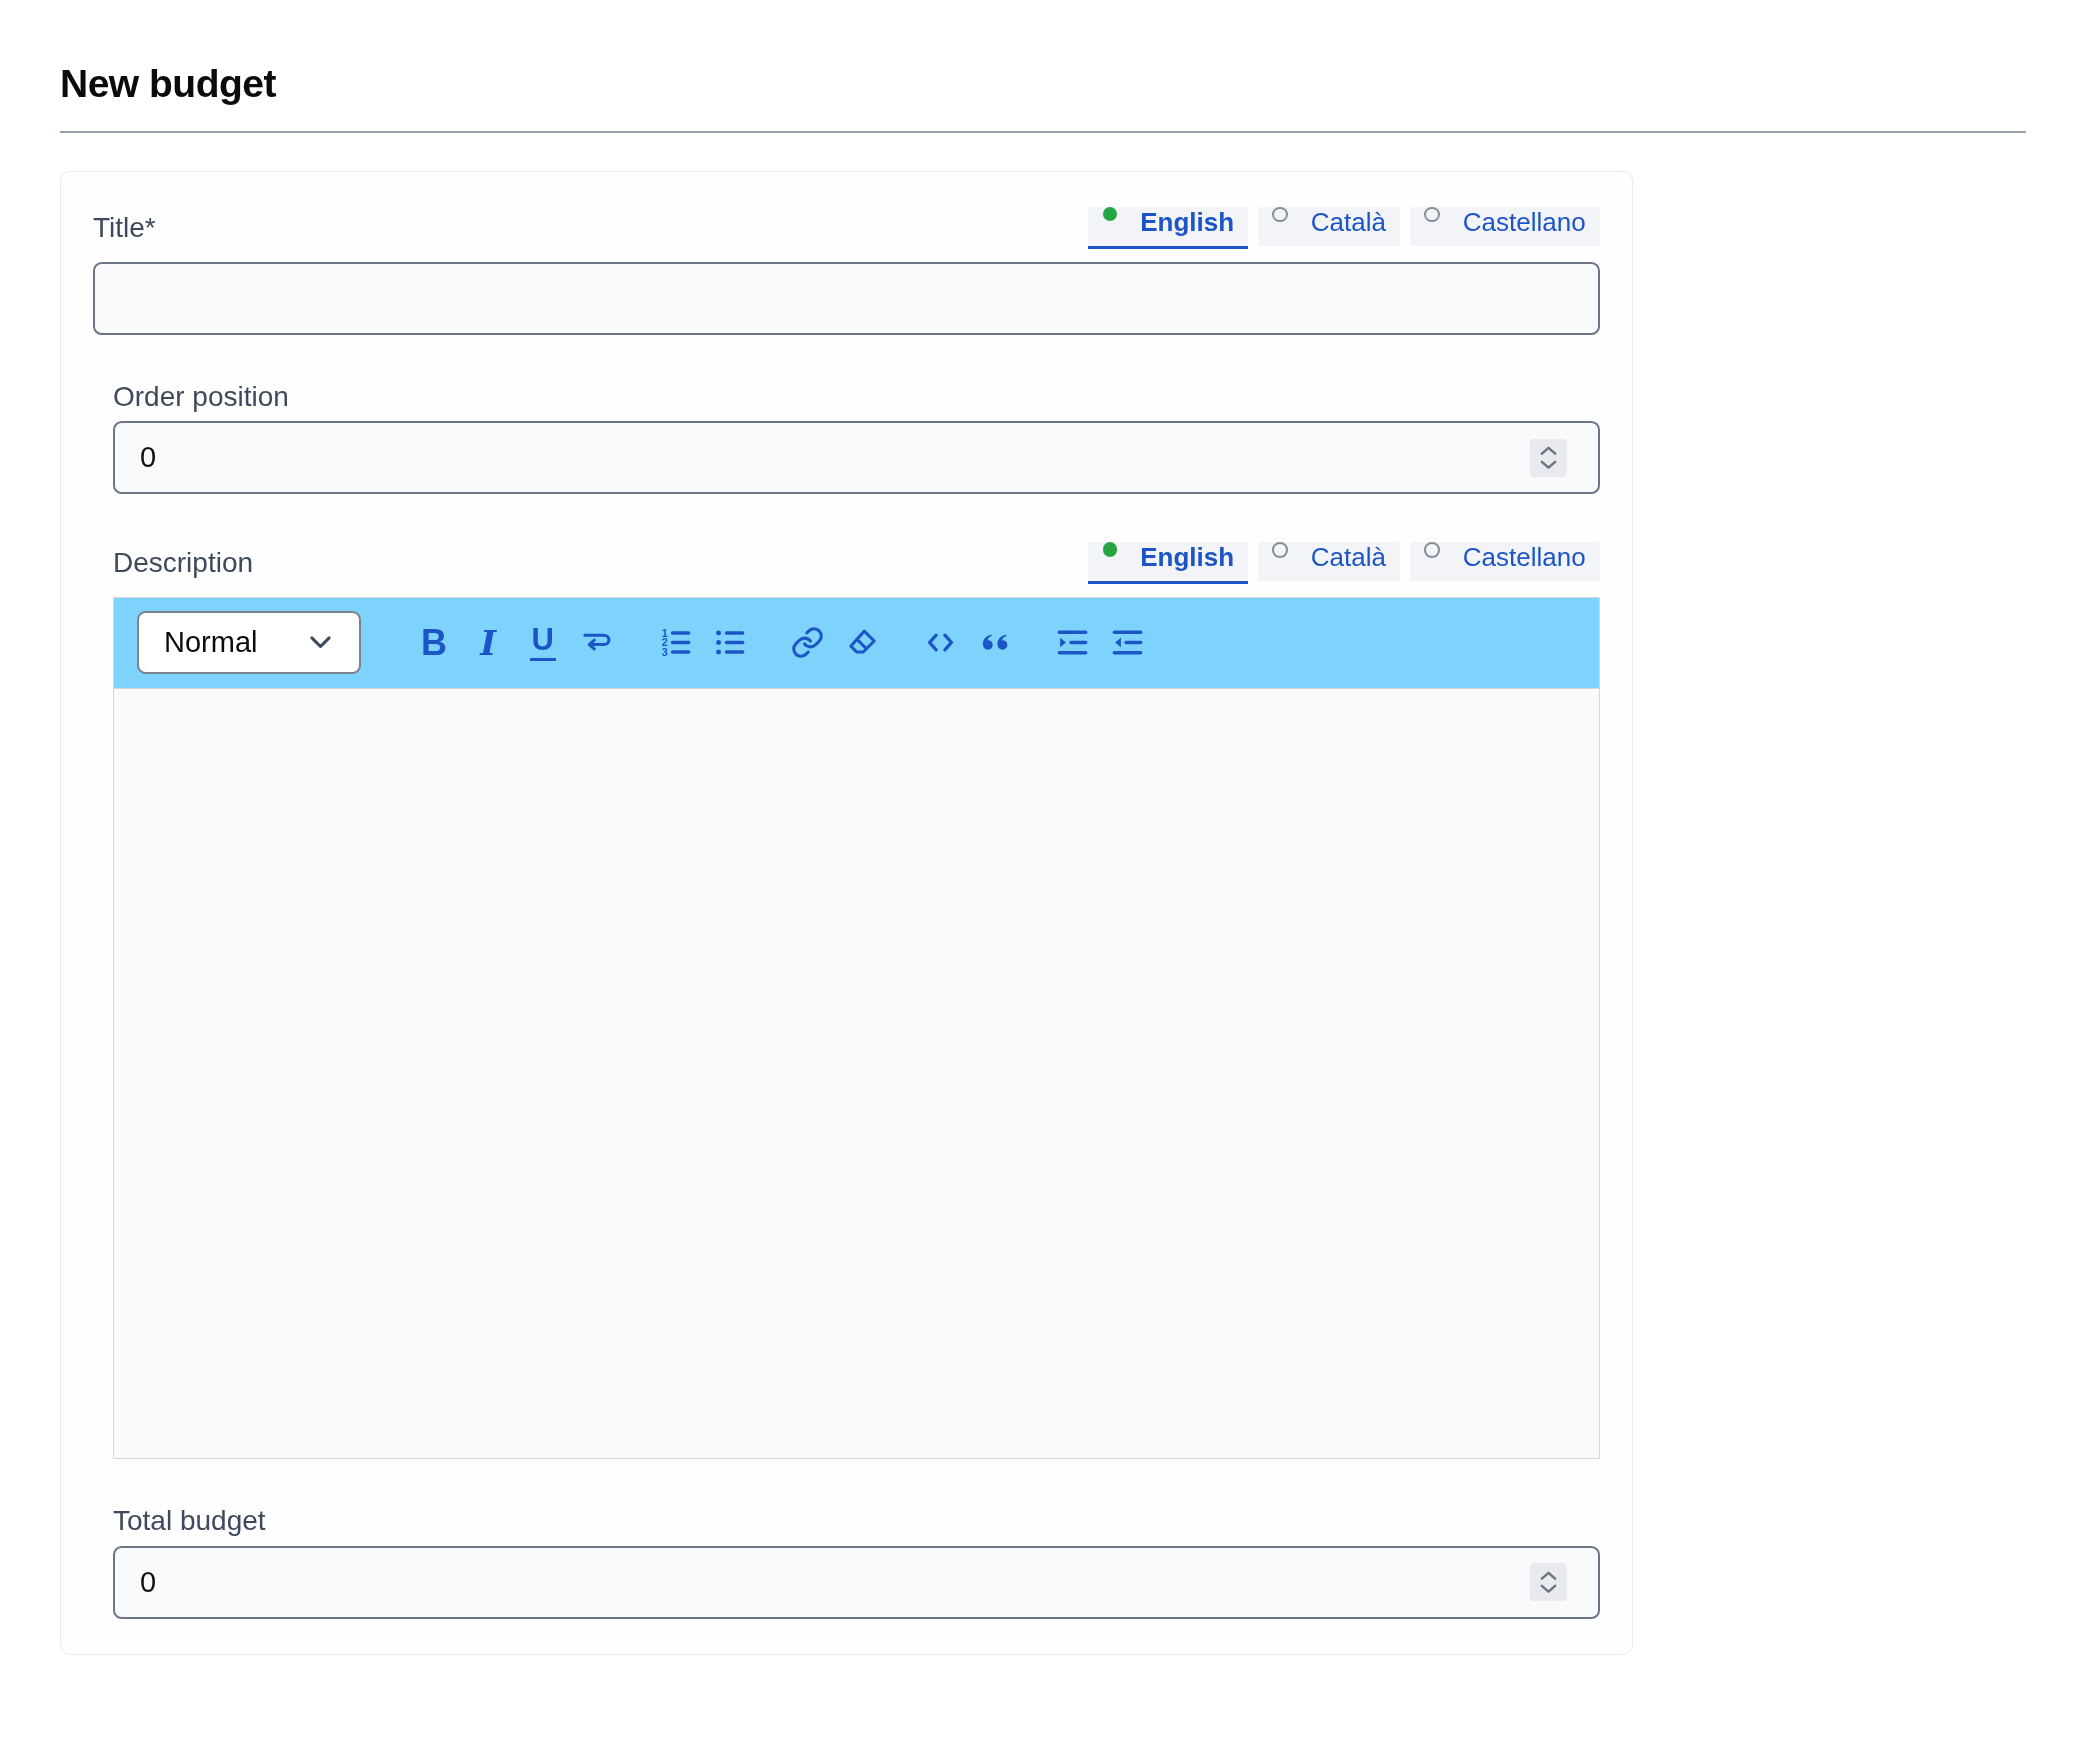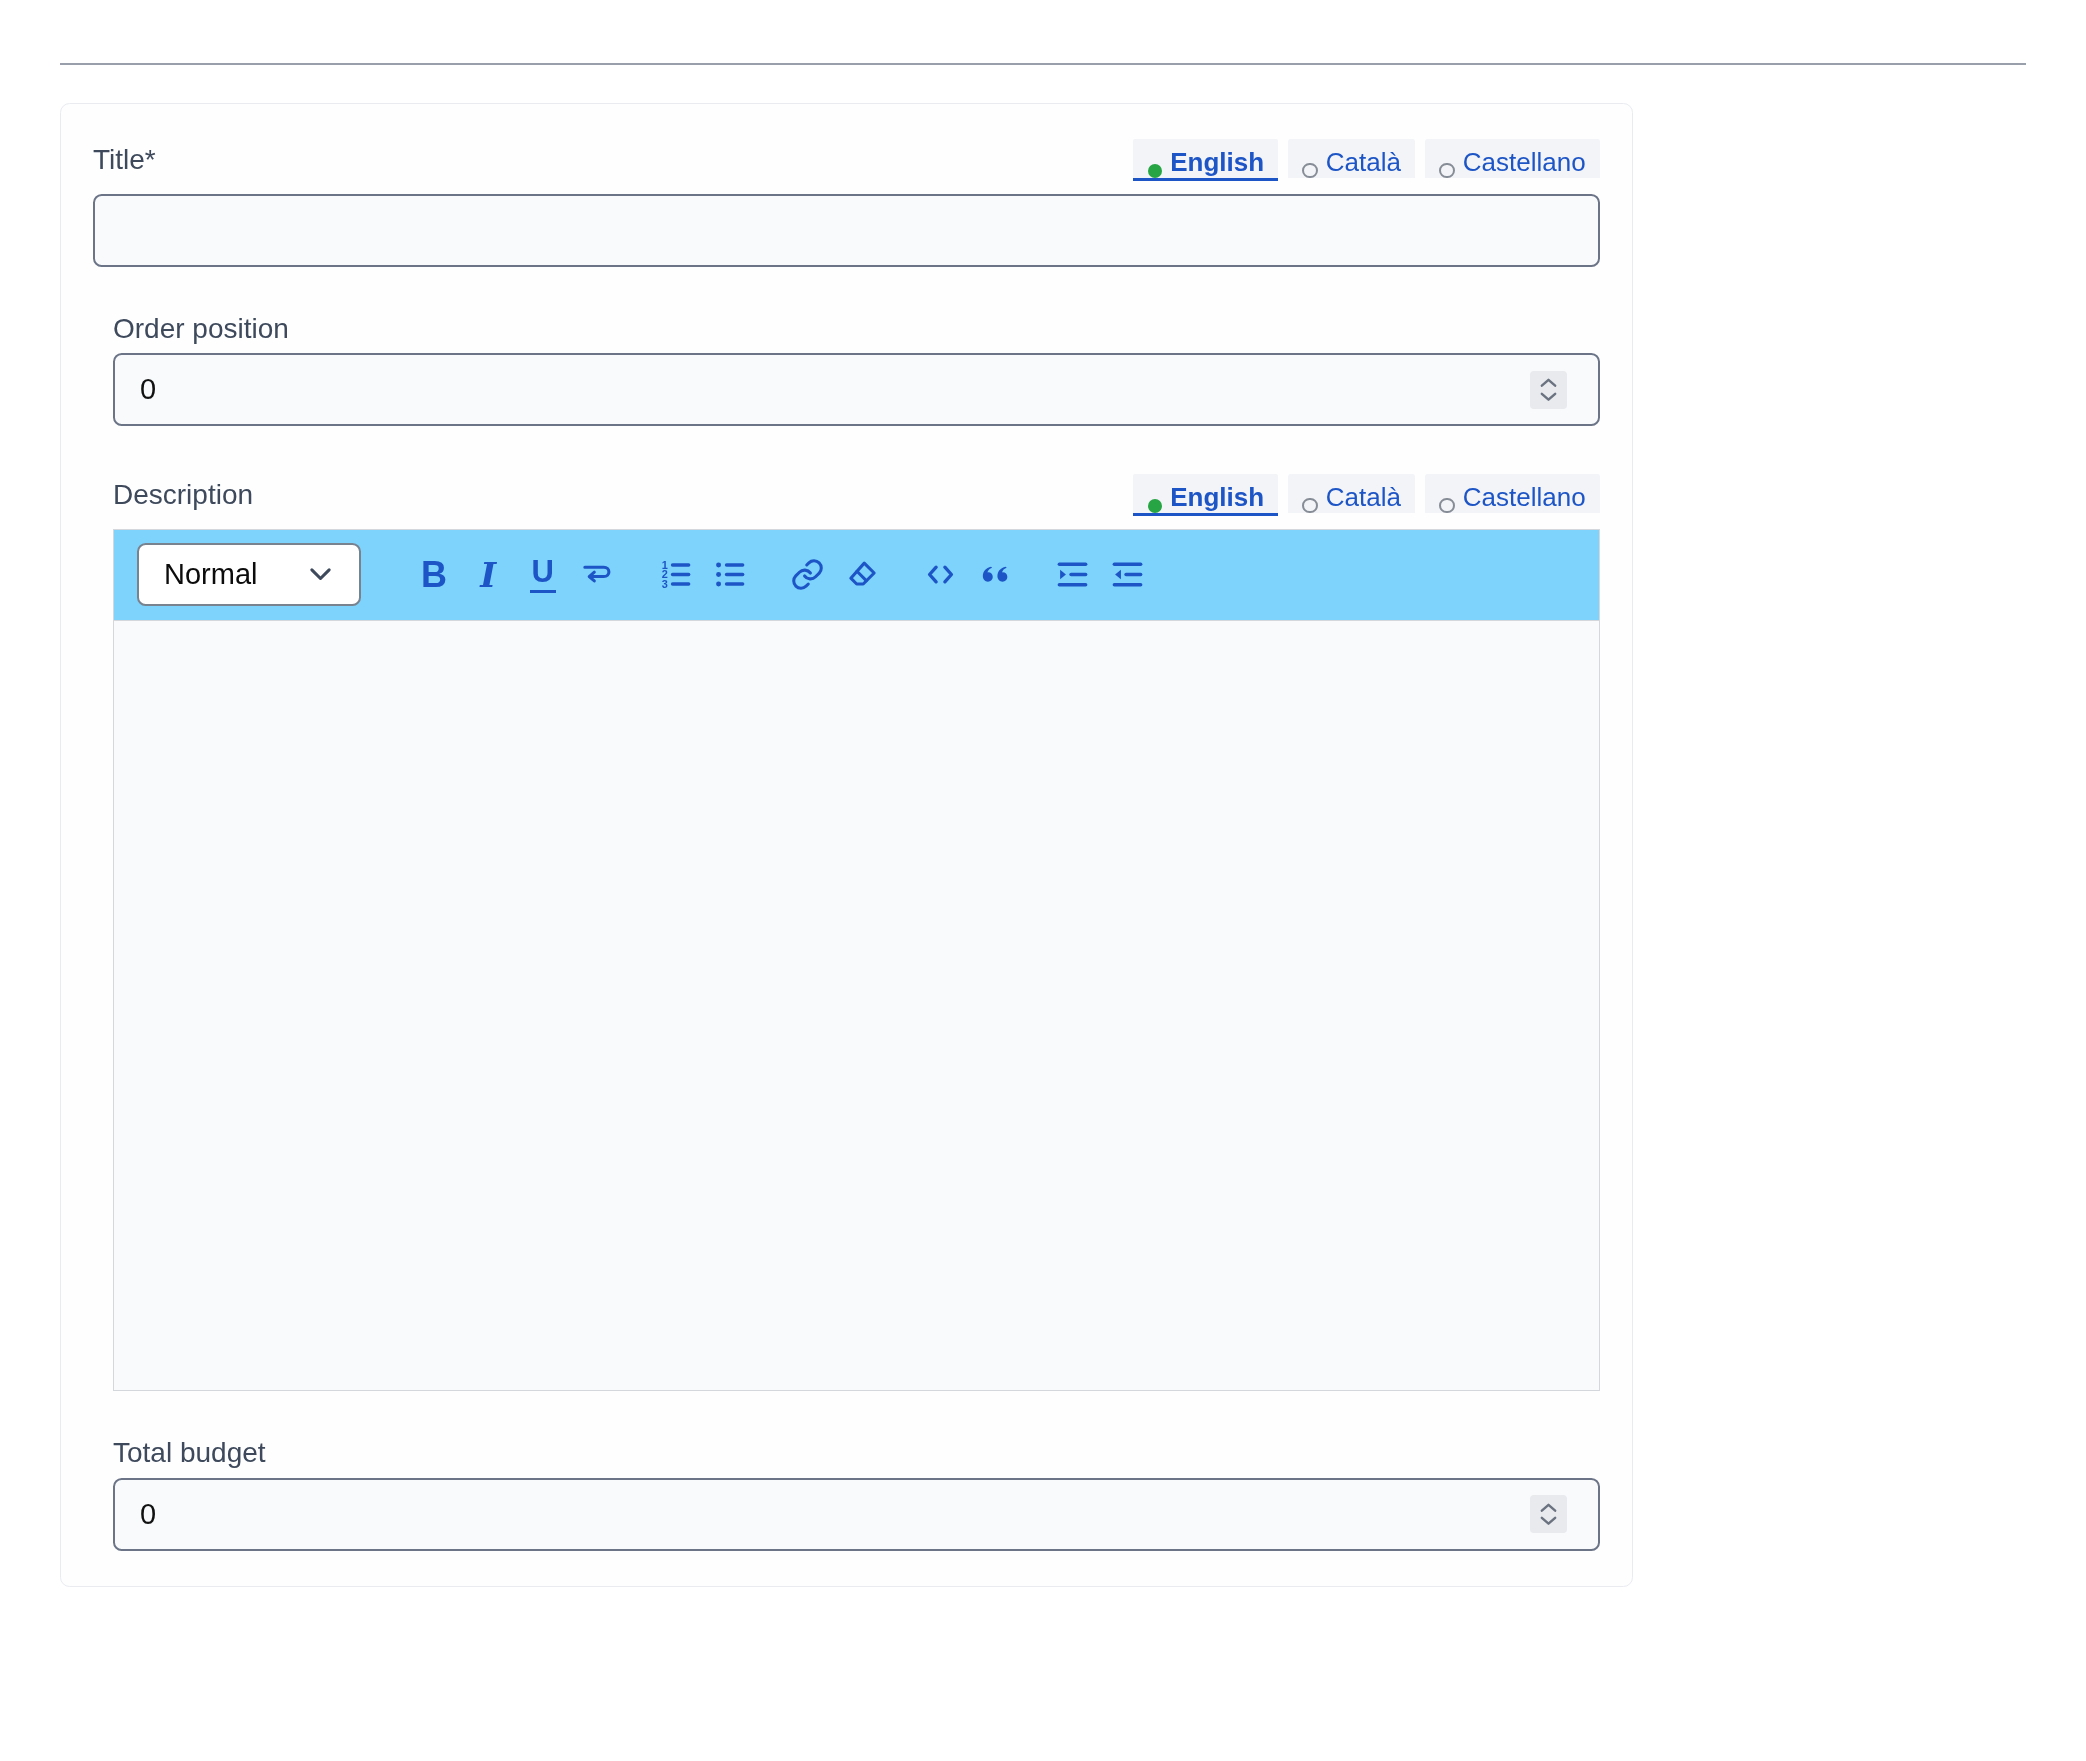--- a/index.html
+++ b/index.html
@@ -27,21 +27,21 @@
 
   .field-header {
     display: flex; justify-content: space-between; align-items: center;
     height: 46px; margin-bottom: 10.6px;
   }
   .field-label-row { height: 33px; display: flex; align-items: center; margin-bottom: 7.7px; }
   .field-label { font-size: 28px; font-weight: 400; color: #3e4a5c; }
 
   .tabs { display: flex; gap: 9.6px; align-items: stretch; }
   .tab {
-    display: flex; align-items: flex-end; gap: 8px;
+    display: flex; align-items: flex-start; gap: 23px;
     background: #f2f4f7; background-clip: padding-box;
     padding: 0 14.4px; height: 42px; font-size: 26px; color: #1d55c6;
     border-bottom: 3.8px solid transparent; cursor: pointer; border-radius: 1.9px;
   }
   .tab.active { font-weight: 700; border-bottom-color: #1d55c6; border-radius: 1.9px 1.9px 0 0; }
   .dot-active { width: 14.4px; height: 14.4px; border-radius: 50%; background: #27a544; }
   .dot-inactive { width: 15.4px; height: 15.4px; border-radius: 50%; border: 2.9px solid #878d97; background: transparent; }
 
   .text-input, .number-field {
     width: 100%; height: 73px; background: #f9fafc;
@@ -81,20 +81,21 @@
   .u-glyph { font-size: 31px; font-weight: 600; line-height: 1; border-bottom: 3.4px solid #1d55c6; padding: 0 1.9px 2.9px 1.9px; }
   .tbtn svg { display: block; }
 
   .editor-body { height: 769px; background: #f8fafc; cursor: text; }
 </style>
 </head>
 <body>
 
 <div class="page">
 
+  <h1 class="page-title">New budget</h1>
   <hr class="divider">
 
   <div class="card">
 
     
     <div class="field-header">
       <span class="field-label">Title*</span>
       <div class="tabs">
         <div class="tab active">
           <span class="dot-active"></span>

